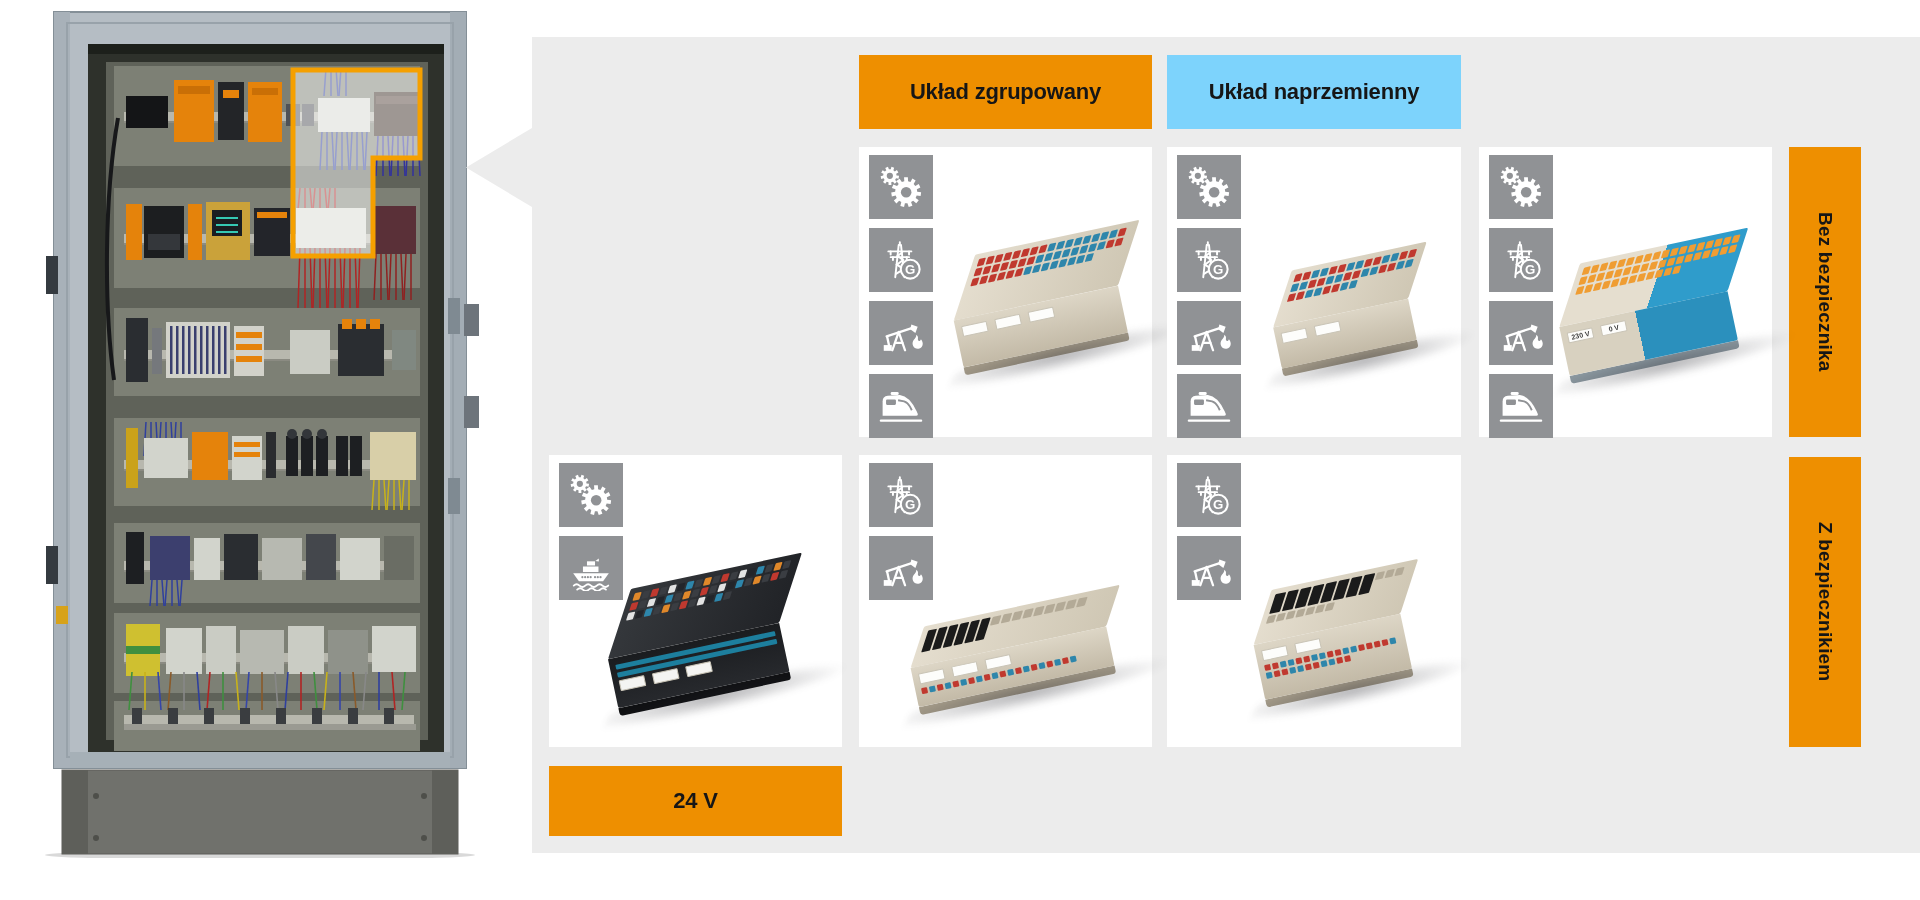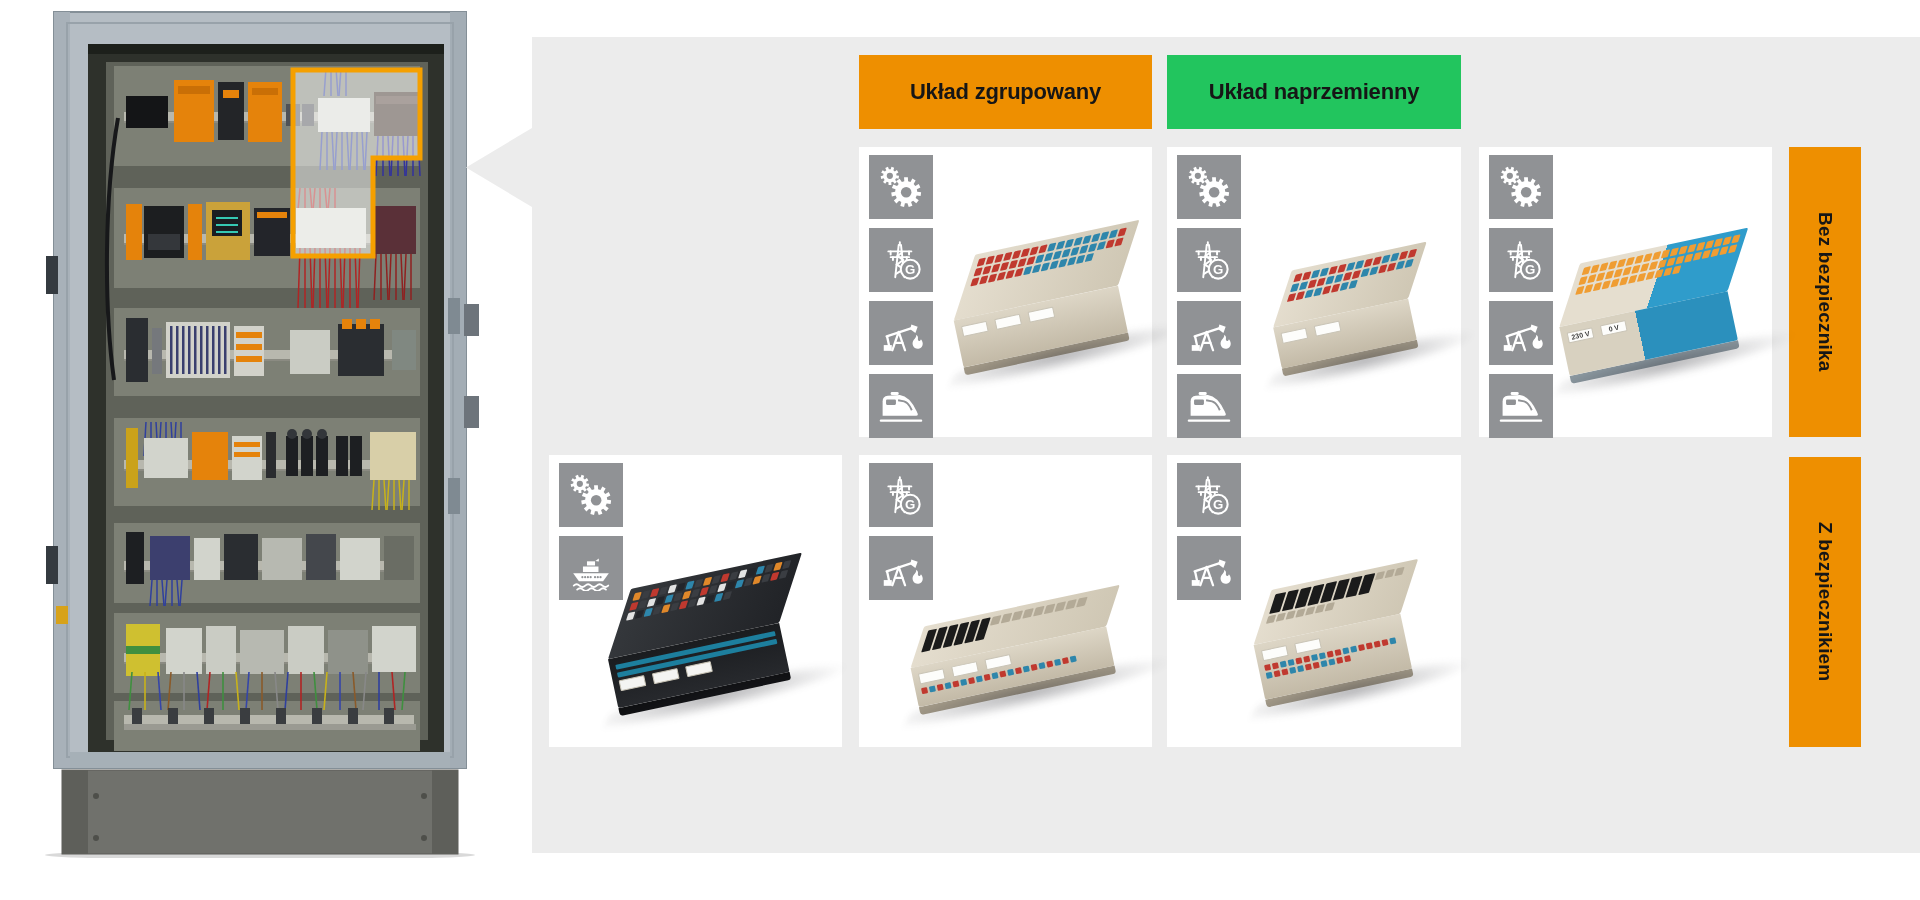--- a/index.html
+++ b/index.html
@@ -301,25 +301,26 @@
         <circle cx="384" cy="788" r="3" fill="#4e4f4a"></circle>
         <circle cx="384" cy="830" r="3" fill="#4e4f4a"></circle>
         <polygon points="253,62 380,62 380,150 333,150 333,248 253,248" fill="rgba(255,255,255,0.5)" stroke="#f5a000" stroke-width="5"></polygon>
       </svg>
   </div>
 
   <div class="panel" style="background: rgb(236, 236, 236);">
     <div class="panel-tail" style="background: rgb(236, 236, 236);"></div>
 
     <div class="hdr hdr0 orange" style="background: rgb(238, 143, 0);">Układ zgrupowany</div>
-    <div class="hdr hdr1 orange" style="background: #22c55e;">Układ naprzemienny</div>
+    <div class="hdr hdr1 orange" style="background: #7dd3fc;">Układ naprzemienny</div>
 
     <div class="vbar vbar0 orange" style="background: rgb(238, 143, 0);">Bez bezpiecznika</div>
     <div class="vbar vbar1 orange" style="background: rgb(238, 143, 0);">Z bezpiecznikiem</div>
 
+    <div class="fbar fbar0 orange" style="background: rgb(238, 143, 0);">24 V</div>
 
     <div class="card c0">
         <div class="icons">
           <div class="tile" style="background: rgb(144, 146, 149);">
             <svg width="46" height="46" viewBox="0 0 40 40">
               <path d="M37.50 24.50L37.07 27.80L33.63 27.47L32.72 29.46L35.44 31.53L33.29 34.08L30.58 31.93L28.74 33.12L29.90 36.33L26.72 37.31L25.59 34.04L23.41 34.04L22.65 37.37L19.44 36.47L20.26 33.12L18.42 31.93L15.99 34.32L13.77 31.84L16.28 29.46L15.37 27.47L12.03 28.16L11.51 24.87L14.90 24.23L15.22 22.06L12.03 20.84L13.37 17.79L16.58 19.08L18.01 17.43L15.99 14.68L18.76 12.83L20.76 15.66L22.86 15.04L22.65 11.63L25.98 11.58L26.14 15.04L28.24 15.66L29.90 12.67L32.73 14.44L30.99 17.43L32.42 19.08L35.44 17.47L36.86 20.48L33.78 22.06L34.10 24.23Z" fill="#fff"></path>
               <circle cx="24.5" cy="24.5" r="4.6" fill="#909295"></circle>
               <path d="M18.30 10.30L17.91 12.77L15.68 12.47L14.87 13.87L16.43 15.44L14.54 17.08L13.02 15.42L11.51 15.97L11.69 18.18L9.19 18.22L9.09 15.97L7.58 15.42L6.30 17.23L4.35 15.65L5.73 13.87L4.92 12.47L2.78 13.04L2.30 10.58L4.50 10.10L4.78 8.51L2.78 7.56L4.00 5.37L5.99 6.42L7.23 5.38L6.30 3.37L8.64 2.47L9.49 4.56L11.11 4.56L11.69 2.42L14.06 3.24L13.37 5.38L14.61 6.42L16.43 5.16L17.72 7.30L15.82 8.51L16.10 10.10Z" fill="#fff"></path>
               <circle cx="10.3" cy="10.3" r="2.7" fill="#909295"></circle>
             </svg>

